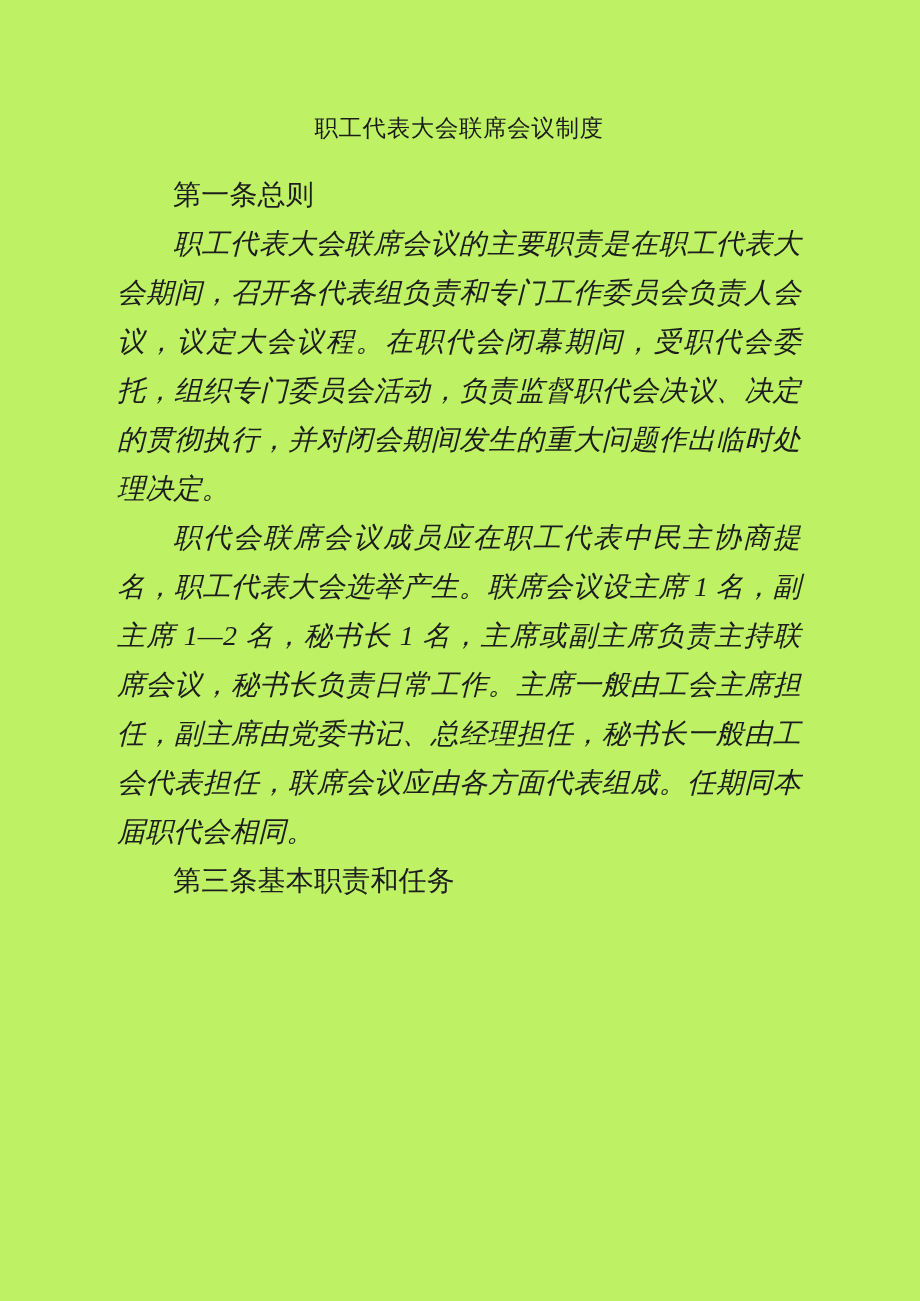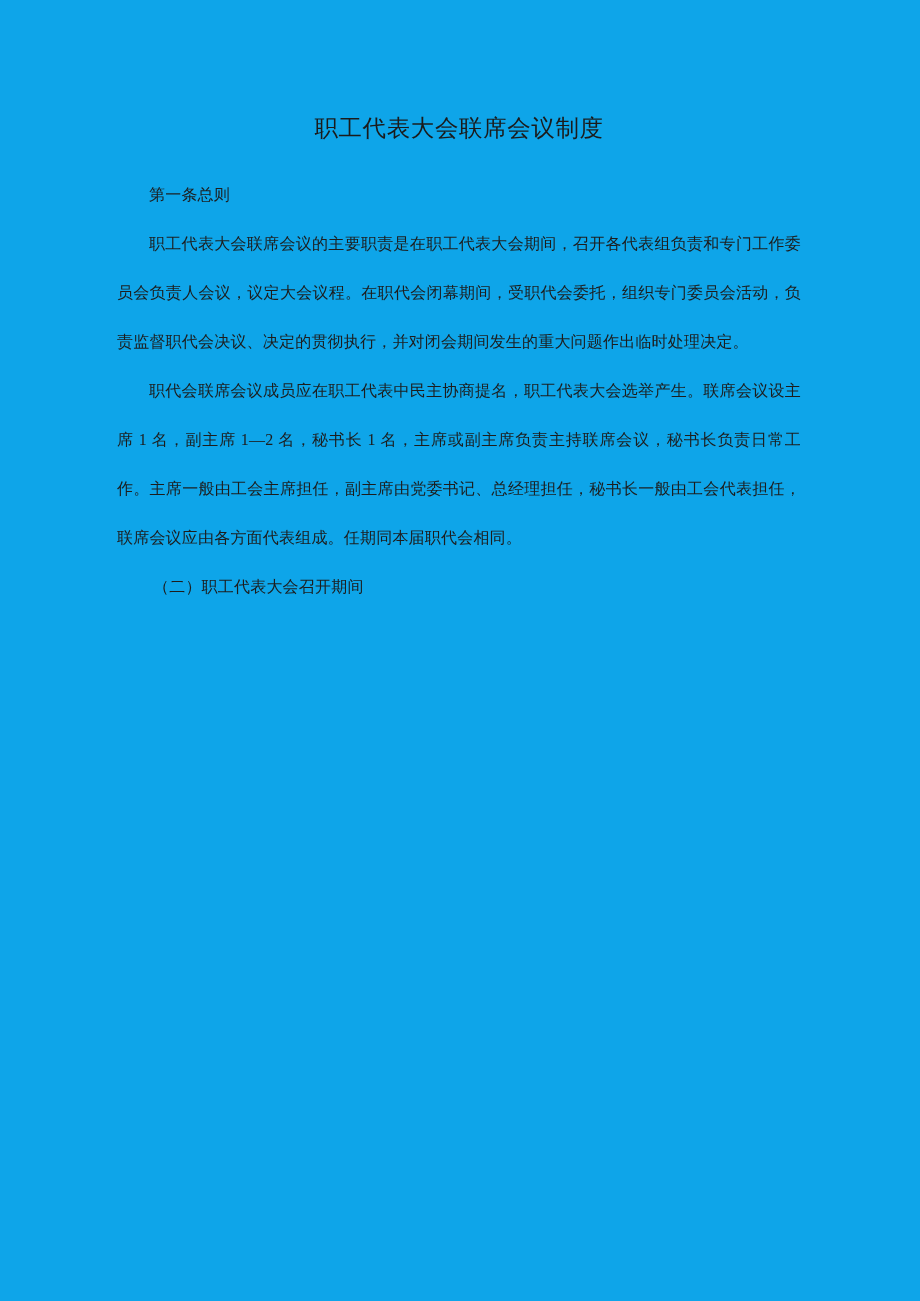--- a/index.html
+++ b/index.html
@@ -14,21 +14,21 @@
     position: relative;
     overflow: hidden;
     font-family: "Liberation Serif", "DejaVu Serif", serif;
     color: #181818;
     -webkit-font-smoothing: antialiased;
   }
 
   .page {
     position: absolute;
     inset: 0;
-    background: #0ea5e9;
+    background: #bef264;
   }
 
   
   .doc-body {
     position: absolute;
     left: 117px;
     top: 0;
     width: 684px;
   }
 
@@ -37,34 +37,34 @@
     font-size: 23.5px;
     line-height: 1;
     letter-spacing: 0.6px;
     margin: 0;
     padding-top: 117px;
     font-weight: 400;
     color: #1b1b1b;
   }
 
   .para {
-    font-size: 16px;
+    font-size: 28px;
     line-height: 49px;
     margin: 0;
     text-align: justify;
     text-justify: inter-ideograph;
     letter-spacing: 0.2px;
     color: #1d1d1d;
     white-space: pre-wrap;
   }
 
   
   .gap-title { height: 29px; }
 
-  .indent-2 { text-indent: 2em; }
+  .indent-2 { text-indent: 2em; font-style: italic; }
   .indent-head { text-indent: 2em; }
 
   
   .indent-sub { text-indent: 2.25em; }
 
   
   .list-item {
     font-size: 22px;
     line-height: 49px;
     margin: 0;
@@ -90,24 +90,24 @@
 
     <div class="gap-title"></div>
 
     <p class="para indent-head">第一条总则</p>
 
     <p class="para indent-2">职工代表大会联席会议的主要职责是在职工代表大会期间，召开各代表组负责和专门工作委员会负责人会议，议定大会议程。在职代会闭幕期间，受职代会委托，组织专门委员会活动，负责监督职代会决议、决定的贯彻执行，并对闭会期间发生的重大问题作出临时处理决定。</p>
 
 
     <p class="para indent-2">职代会联席会议成员应在职工代表中民主协商提名，职工代表大会选举产生。联席会议设主席 1 名，副主席 1—2 名，秘书长 1 名，主席或副主席负责主持联席会议，秘书长负责日常工作。主席一般由工会主席担任，副主席由党委书记、总经理担任，秘书长一般由工会代表担任，联席会议应由各方面代表组成。任期同本届职代会相同。</p>
 
+    <p class="para indent-head">第三条基本职责和任务</p>
 
 
 
-    <p class="para indent-sub">（二）职工代表大会召开期间</p>
 
     <div class="spacer-sm"></div>
 
 
     <div class="spacer-sm"></div>
 
 
     <div class="spacer-sm"></div>
 
 

